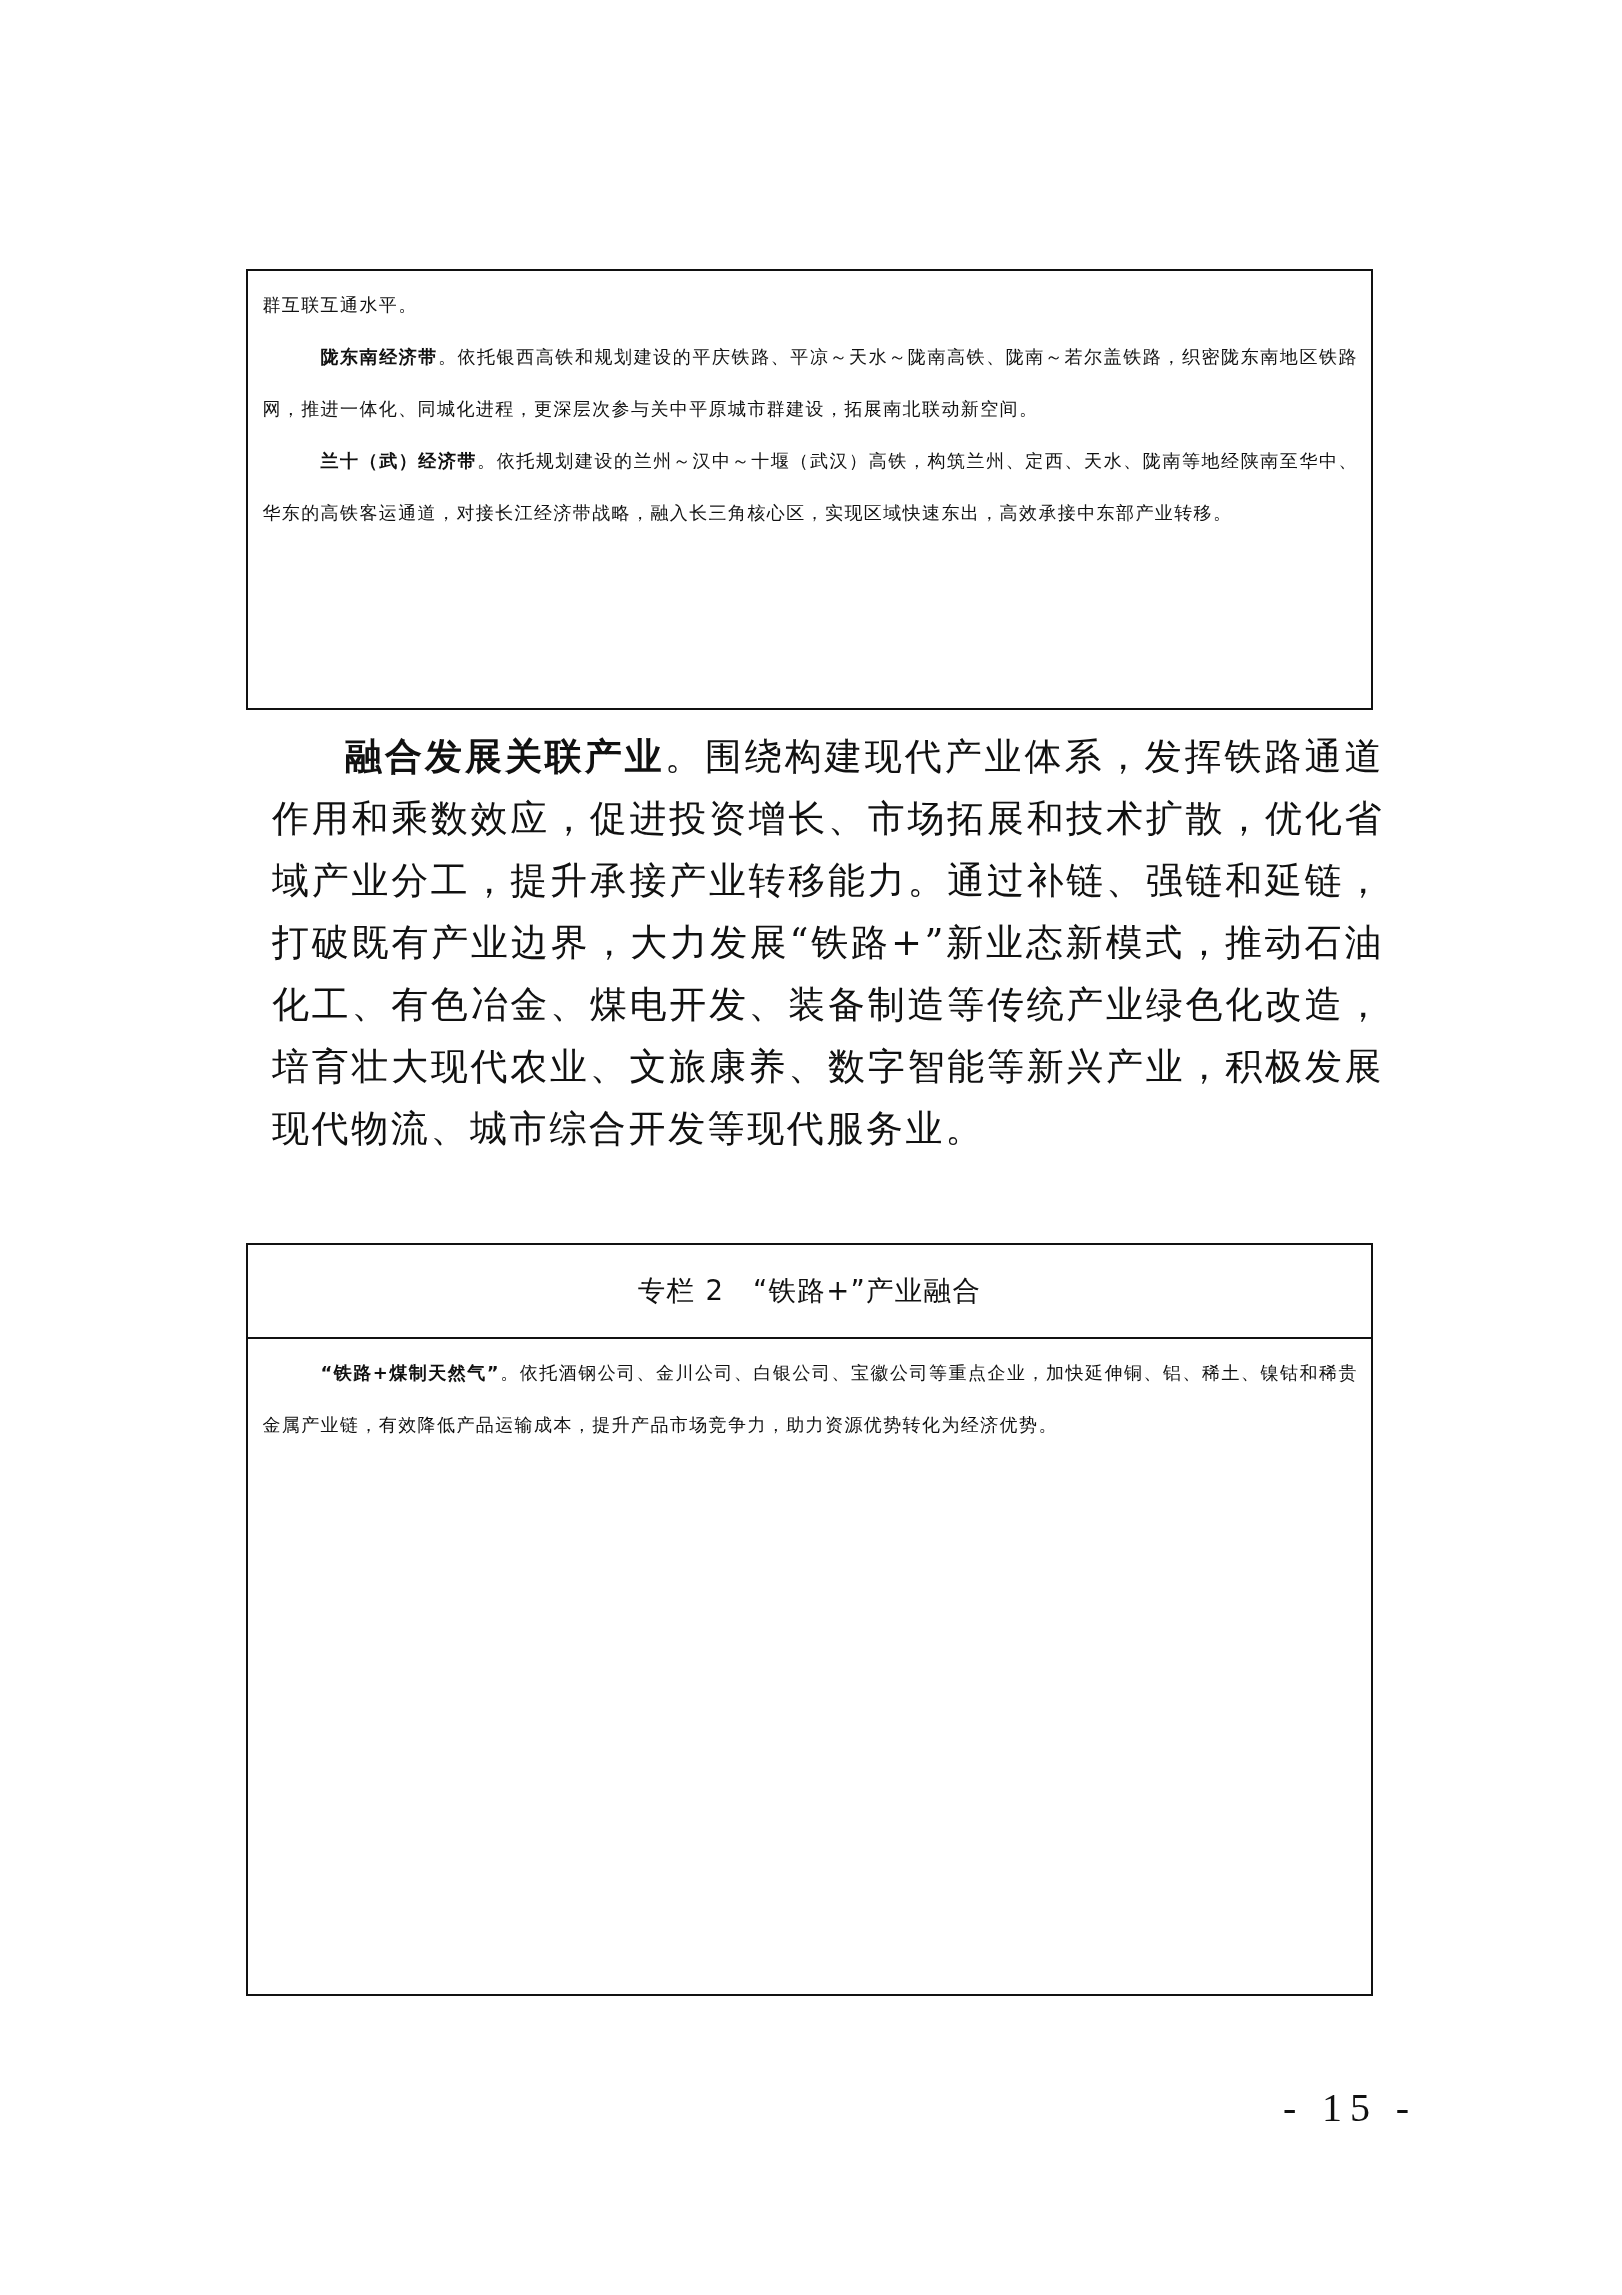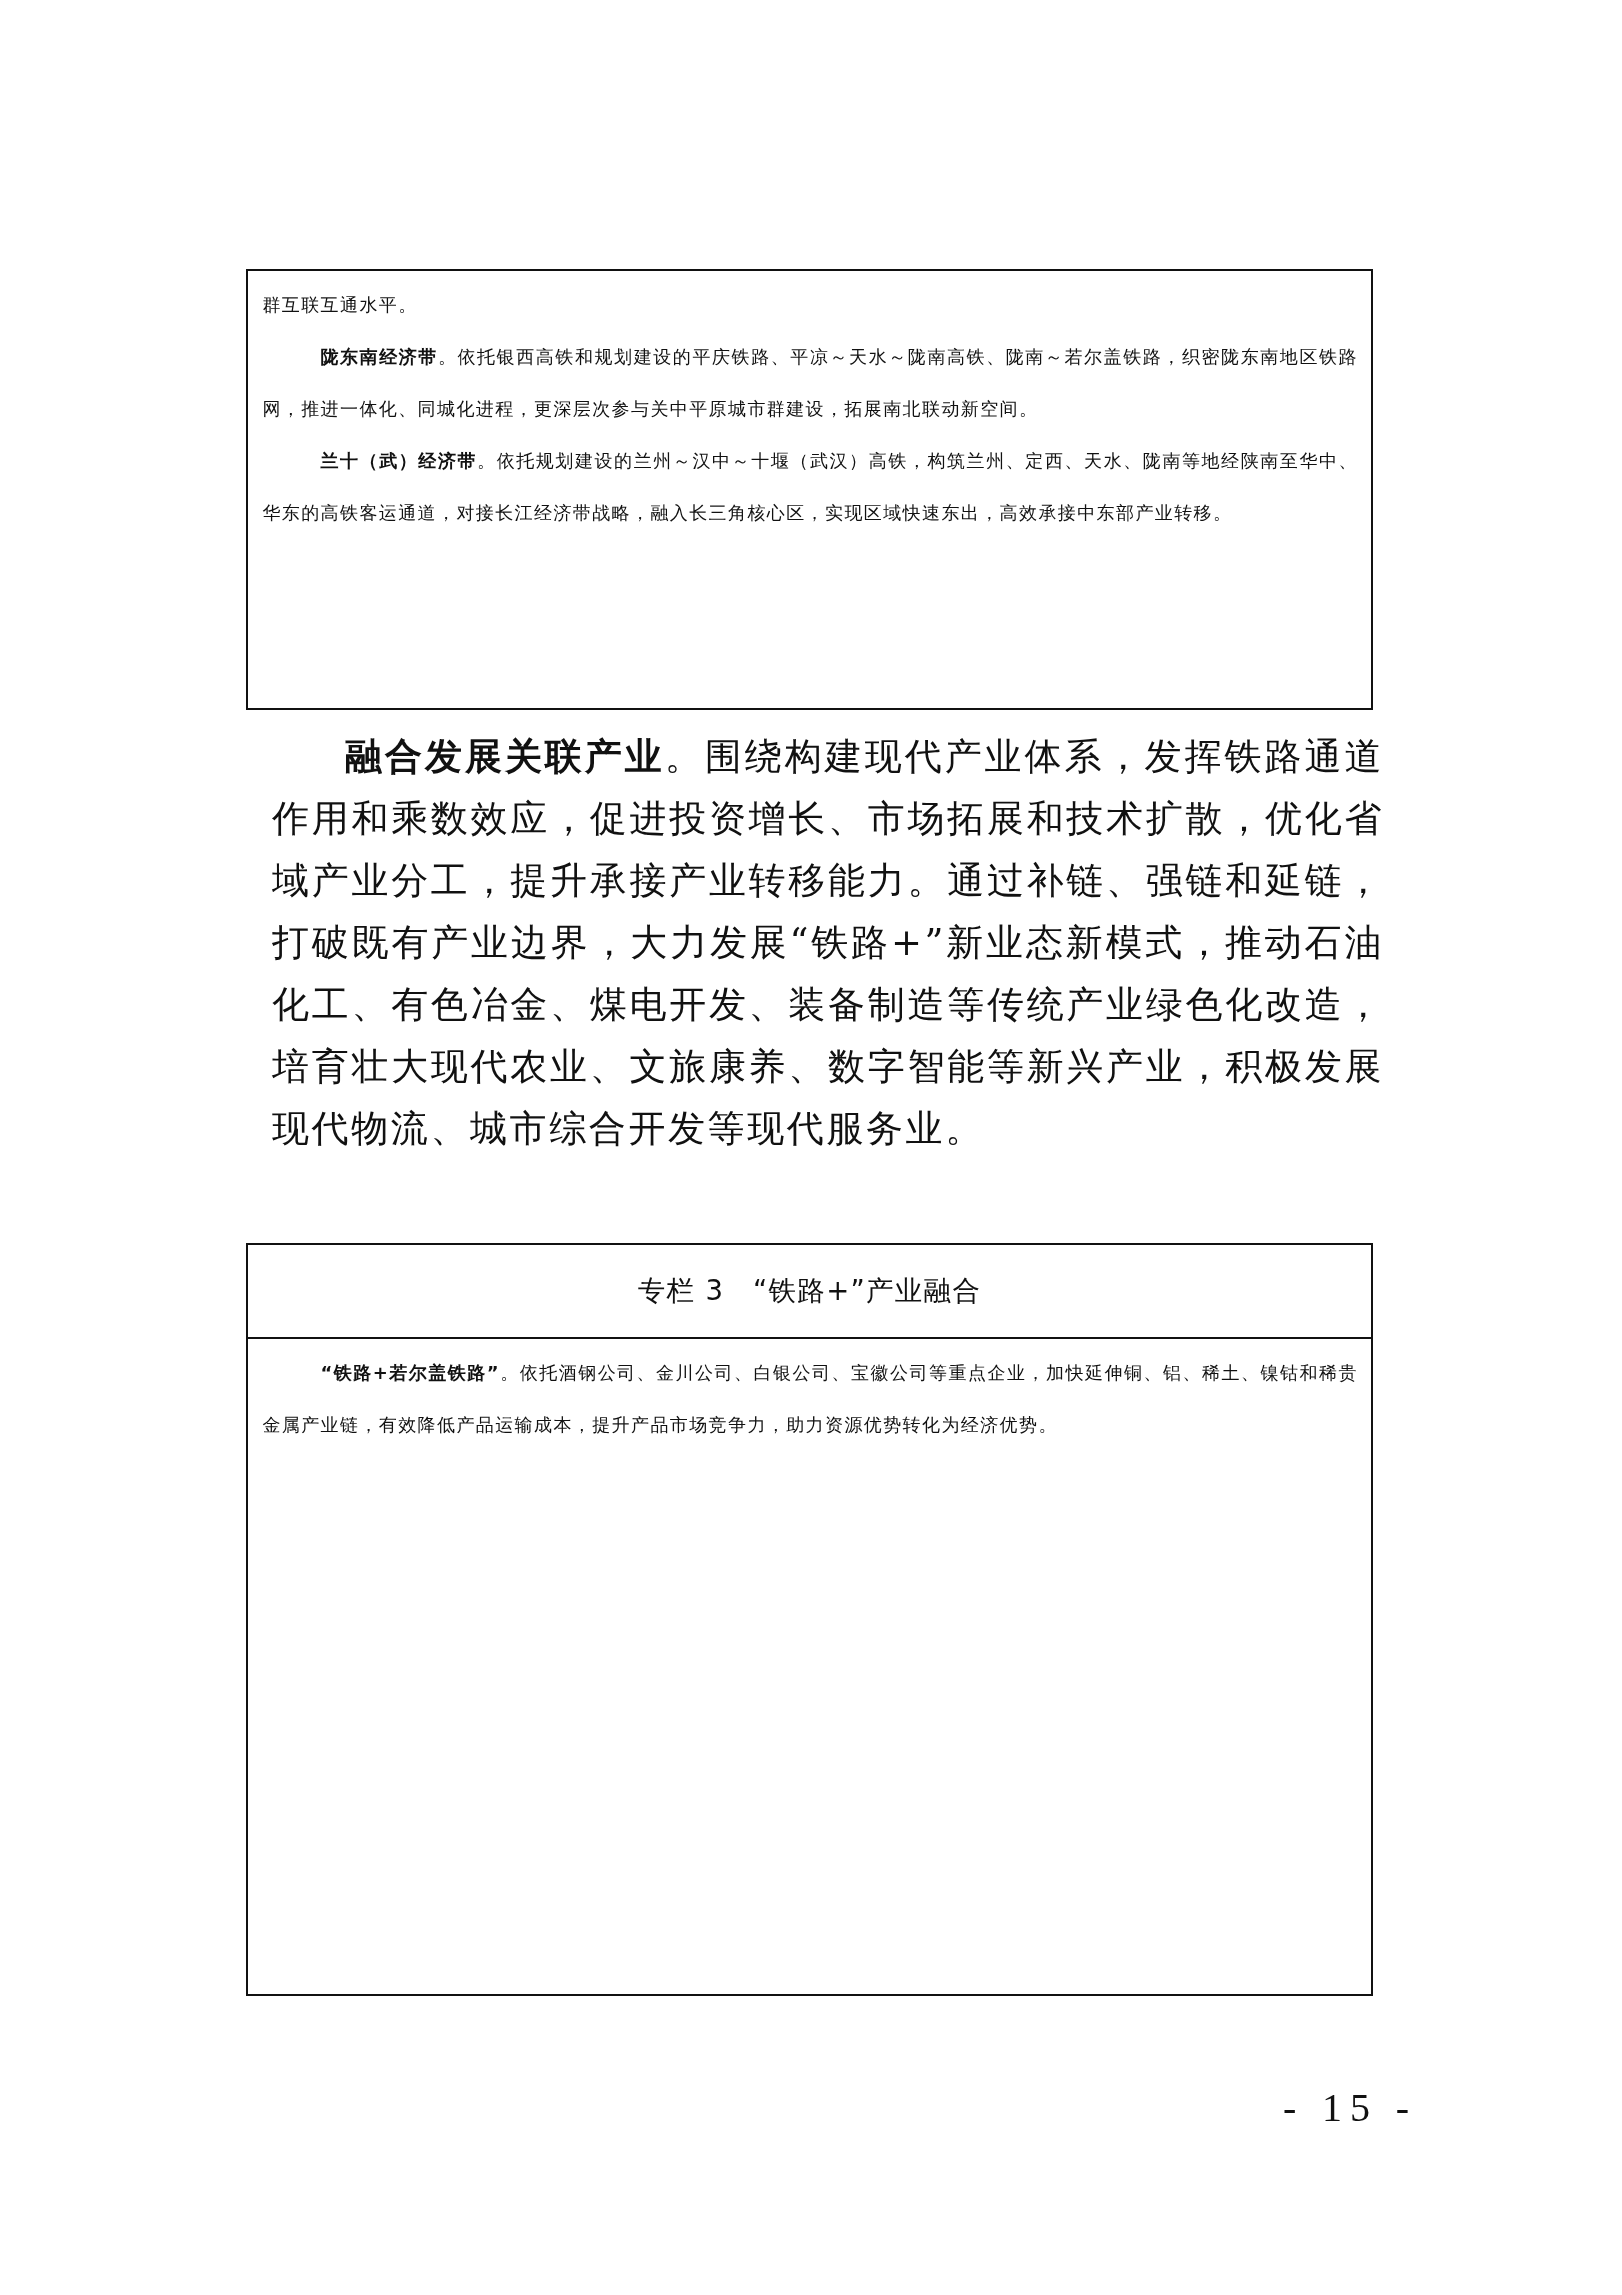--- a/index.html
+++ b/index.html
@@ -53,23 +53,23 @@
     <b>兰十（武）经济带</b><span>。依托规划建设的兰州～汉中～十堰（武汉）高铁，构筑兰州、定西、天水、陇南等地经陕南至华中、华东的高铁客运通道，对接长江经济带战略，融入长三角核心区，实现区域快速东出，高效承接中东部产业转移。</span>
   </p>
 </div>
 
 <p id="main-para">
   <b>融合发展关联产业</b><span>。围绕构建现代产业体系，发挥铁路通道作用和乘数效应，促进投资增长、市场拓展和技术扩散，优化省域产业分工，提升承接产业转移能力。通过补链、强链和延链，打破既有产业边界，大力发展“铁路+”新业态新模式，推动石油化工、有色冶金、煤电开发、装备制造等传统产业绿色化改造，培育壮大现代农业、文旅康养、数字智能等新兴产业，积极发展现代物流、城市综合开发等现代服务业。</span>
 </p>
 
 <div id="box2" class="box">
   <div id="box2-header">
-    <span id="box2-title">专栏 3　“铁路+”产业融合</span>
+    <span id="box2-title">专栏 2　“铁路+”产业融合</span>
   </div>
   <div id="box2-body">
     <p class="box-p indent">
-      <b>“铁路+若尔盖铁路”</b><span>。依托酒钢公司、金川公司、白银公司、宝徽公司等重点企业，加快延伸铜、铝、稀土、镍钴和稀贵金属产业链，有效降低产品运输成本，提升产品市场竞争力，助力资源优势转化为经济优势。</span>
+      <b>“铁路+煤制天然气”</b><span>。依托酒钢公司、金川公司、白银公司、宝徽公司等重点企业，加快延伸铜、铝、稀土、镍钴和稀贵金属产业链，有效降低产品运输成本，提升产品市场竞争力，助力资源优势转化为经济优势。</span>
     </p>
   </div>
 </div>
 
 <div id="page-number">- 15 -</div>
 
 
 </body></html>

